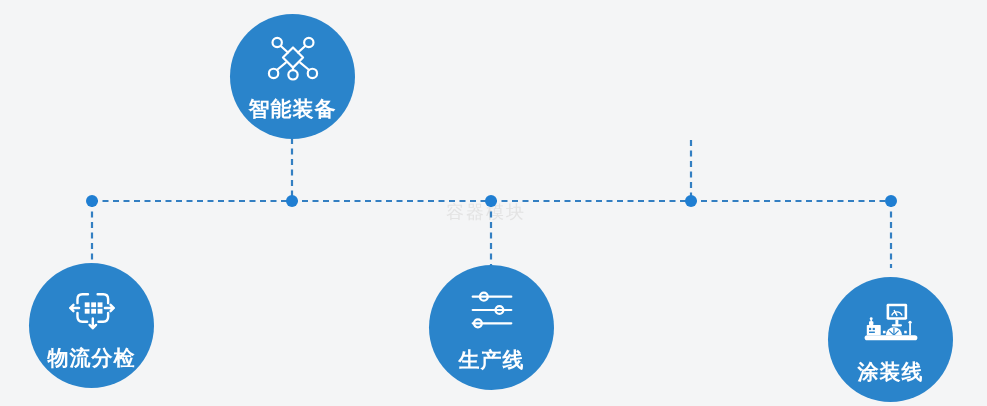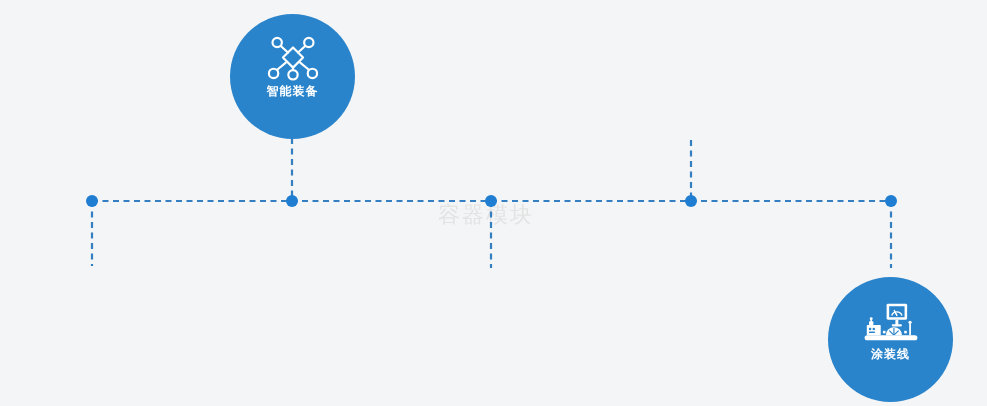--- a/index.html
+++ b/index.html
@@ -10,38 +10,38 @@
   body{
     background:var(--bg);
     font-family:"Liberation Sans","DejaVu Sans",sans-serif;
   }
   .stage{
     position:relative; width:987px; height:406px; overflow:hidden;
     background:var(--bg);
   }
   .watermark{
     position:absolute; left:486px; top:200px; transform:translateX(-50%);
-    font-size:22px; letter-spacing:2px; color:var(--watermark);
+    font-size:18px; letter-spacing:2px; color:var(--watermark);
     font-weight:normal; z-index:1; white-space:nowrap; user-select:none;
   }
   .connectors{position:absolute; left:0; top:0; z-index:2;}
   .connectors line{stroke:var(--connector); stroke-width:2.2; stroke-dasharray:6 4.5;}
   .connectors circle{fill:var(--node-dot);}
   .bubble{
     position:absolute; width:125px; height:125px; border-radius:50%;
     background:var(--circle); z-index:3;
     display:flex; flex-direction:column; align-items:center;
     padding-top:21px; box-sizing:border-box;
   }
   .bubble .icon{
     height:48px; display:flex; align-items:center; justify-content:center;
   }
   .bubble .icon svg{display:block;}
   .bubble .label{
-    margin-top:2px; color:var(--label); font-size:12px; font-weight:bold;
+    margin-top:15px; color:var(--label); font-size:21px; font-weight:bold;
     letter-spacing:1px; line-height:1; white-space:nowrap;
   }
   .pos-1{left:230px; top:14px;}   
   .pos-2{left:629px; top:14px;}   
   .pos-3{left:29px;  top:263px;}  
   .pos-4{left:429px; top:265px;}  
   .pos-5{left:828px; top:277px;}  
   .stroke{fill:none; stroke:var(--icon); stroke-width:3; stroke-linecap:round; stroke-linejoin:round;}
   .fillw{fill:var(--icon); stroke:none;}
   .fillb{fill:var(--circle); stroke:none;}
@@ -81,21 +81,59 @@
         <circle class="stroke" cx="58" cy="9" r="6.5"></circle>
         <circle class="stroke" cx="9" cy="52" r="6.5"></circle>
         <circle class="stroke" cx="36" cy="54" r="6.5"></circle>
         <circle class="stroke" cx="63" cy="52" r="6.5"></circle>
       </svg>
     </span>
     <span class="label">智能装备</span>
   </div>
 
 
+  <div class="bubble pos-3">
+    <span class="icon">
+      <svg width="52" height="50" viewBox="0 0 64 62">
 
+        <path class="stroke" d="M14,25 V20 Q14,14 20,14 H27"></path>
+        <path class="stroke" d="M39,14 H46 Q52,14 52,20 V25"></path>
+        <path class="stroke" d="M14,37 V42 Q14,48 20,48 H26"></path>
+        <path class="stroke" d="M40,48 H46 Q52,48 52,42 V37"></path>
+
+        <rect class="fillw" x="23" y="24" width="6" height="6"></rect>
+        <rect class="fillw" x="31" y="24" width="6" height="6"></rect>
+        <rect class="fillw" x="39" y="24" width="6" height="6"></rect>
+        <rect class="fillw" x="23" y="32" width="6" height="6"></rect>
+        <rect class="fillw" x="31" y="32" width="6" height="6"></rect>
+        <rect class="fillw" x="39" y="32" width="6" height="6"></rect>
+
+        <path class="stroke" d="M16,31 H5 M9,27 L5,31 L9,35"></path>
+
+        <path class="stroke" d="M48,31 H59 M55,27 L59,31 L55,35"></path>
+
+        <path class="stroke" d="M33,44 V56 M29,52 L33,56 L37,52"></path>
+      </svg>
+    </span>
+    <span class="label">物流分检</span>
+  </div>
+
+  <div class="bubble pos-4">
+    <span class="icon">
+      <svg width="48" height="46" viewBox="0 0 64 62">
+        <line class="stroke" x1="6" y1="13" x2="58" y2="13"></line>
+        <circle cx="21" cy="13" r="5.3" class="stroke" fill="var(--circle)"></circle>
+        <line class="stroke" x1="6" y1="31" x2="58" y2="31"></line>
+        <circle cx="42" cy="31" r="5.3" class="stroke" fill="var(--circle)"></circle>
+        <line class="stroke" x1="6" y1="49" x2="58" y2="49"></line>
+        <circle cx="13" cy="49" r="5.3" class="stroke" fill="var(--circle)"></circle>
+      </svg>
+    </span>
+    <span class="label">生产线</span>
+  </div>
 
   <div class="bubble pos-5">
     <span class="icon">
       <svg width="60" height="44" viewBox="0 0 80 60">
 
         <rect class="fillw" x="34" y="5" width="28" height="22" rx="2"></rect>
         <rect class="fillb" x="37.5" y="8.5" width="21" height="15"></rect>
         <path d="M41,21 A7.5,7.5 0 0 1 55,21" fill="none" stroke="var(--icon)" stroke-width="2"></path>
         <line x1="48" y1="21" x2="44.5" y2="14.5" stroke="var(--icon)" stroke-width="2" stroke-linecap="round"></line>
         <rect class="fillw" x="46" y="27" width="4" height="7"></rect>

